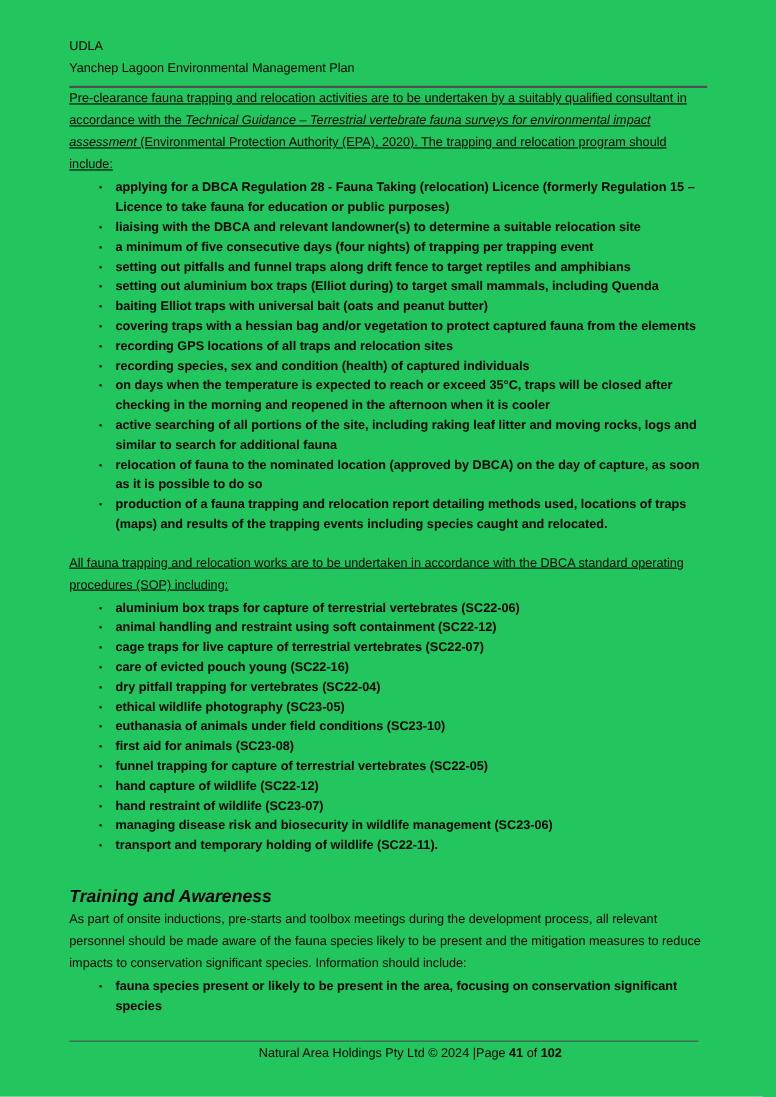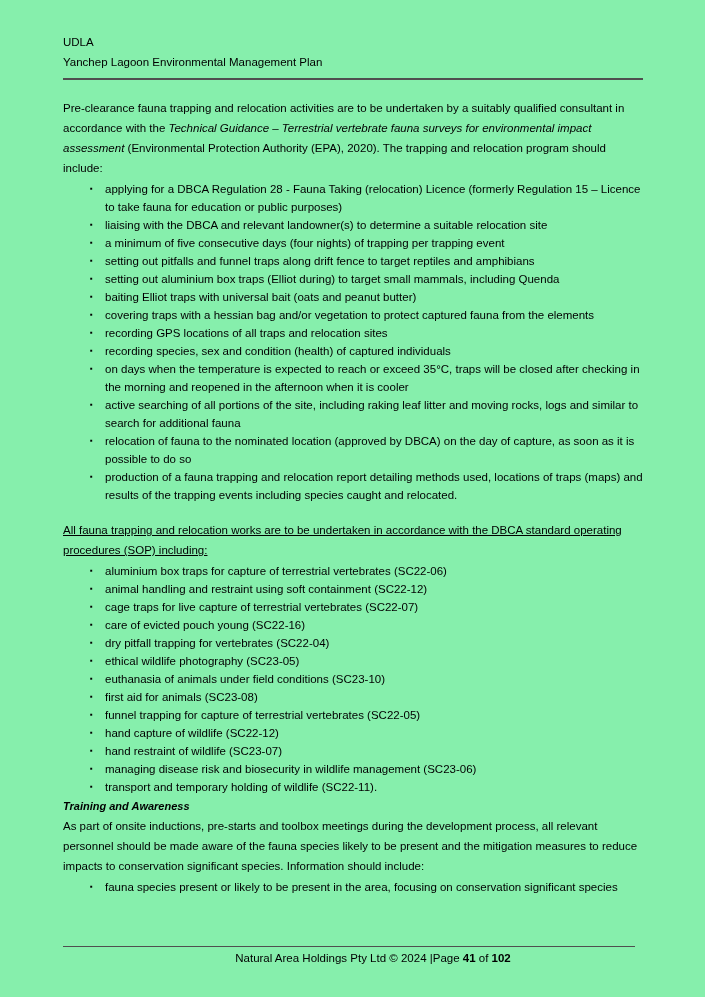--- a/index.html
+++ b/index.html
@@ -1,51 +1,51 @@
 <!DOCTYPE html>
 <html><head>
 <meta charset="utf-8">
 <style>
   html, body { margin: 0; padding: 0; background: #e8e8e8; }
   .page {
     position: relative;
     width: 705px;
     height: 997px;
     margin: 0 auto;
-    background: #86efac;
+    background: #22c55e;
     box-sizing: border-box;
     padding: 32px 62px 30px 63px;
     display: flex;
     flex-direction: column;
     font-family: "Liberation Sans", sans-serif;
     font-size: 11.5px;
     line-height: 20px;
     color: #000000;
     overflow: hidden;
   }
   .doc-header {
     border-bottom: 2px solid #4f4f4f;
     padding-bottom: 6px;
   }
   .hdr-line { line-height: 20px; }
   .para { margin: 0; }
-  .intro-para { margin-top: 18px; }
+  .intro-para { margin-top: 0; text-decoration: underline; }
   .section-gap { margin-top: 16px; text-decoration: underline; }
   ul.bullets { list-style: none; margin: 2px 0 0 0; padding: 0; }
   ul.bullets li { display: flex; line-height: 18px; }
   .bullet {
     flex: 0 0 15px;
     margin-left: 27px;
     font-size: 8px;
     line-height: 18px;
   }
-  .li-text { flex: 1; }
+  .li-text { flex: 1; font-weight: bold; }
   .subheading {
-    margin: 0 0 0 0;
-    font-size: 11px;
+    margin: 28px 0 0 0;
+    font-size: 16px;
     font-style: italic;
     font-weight: bold;
     line-height: 20px;
   }
   .spacer { flex: 1 1 auto; }
   .doc-footer { }
   .footer-rule {
     width: 572px;
     border-top: 1.5px solid #4f4f4f;
     height: 0;

